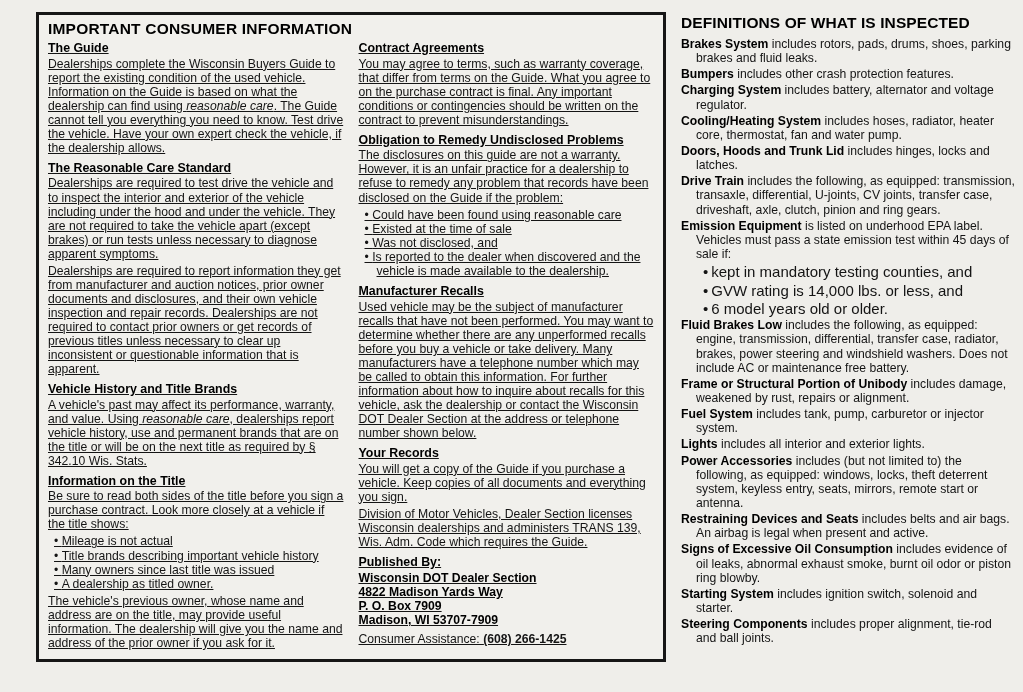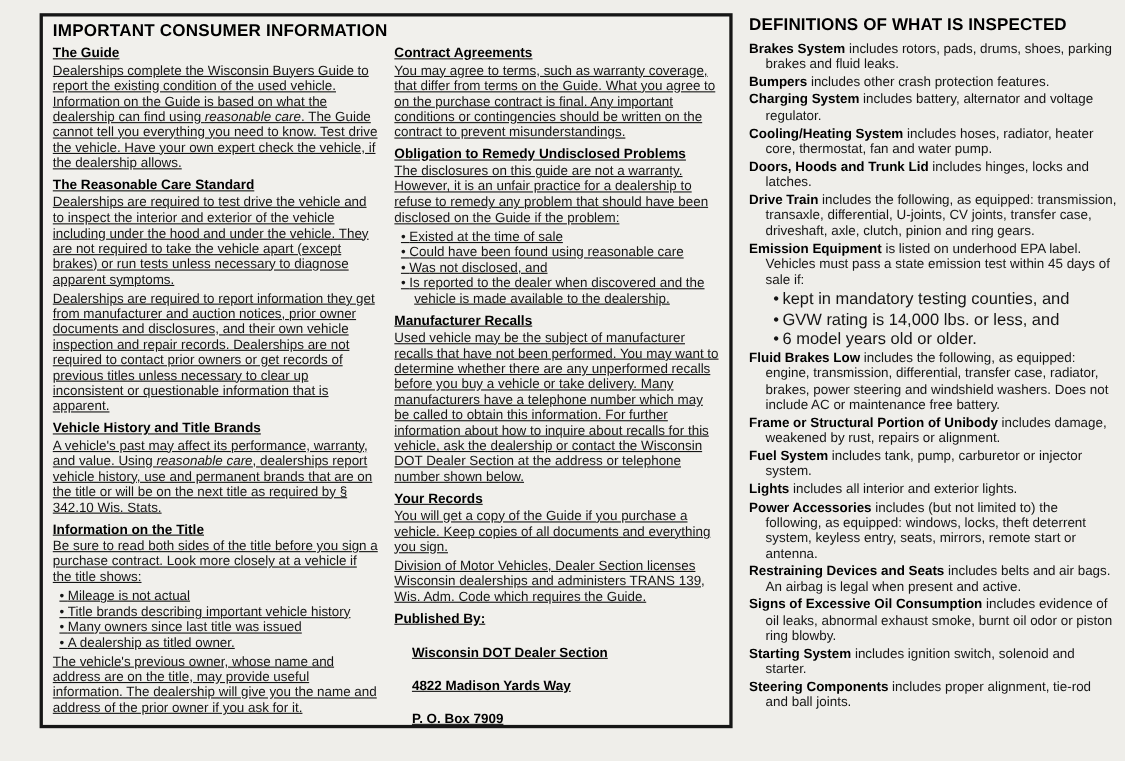--- a/index.html
+++ b/index.html
@@ -26,21 +26,21 @@
   }
   .cols{display:flex;gap:15px;}
   .col{flex:1;min-width:0;}
   .sec{margin:0 0 6px 0;text-decoration:underline;}
   .h{font-size:12.4px;font-weight:bold;color:#000;margin:0 0 1px 0;line-height:1.18;}
   .p{font-size:12.2px;line-height:1.15;margin:0 0 3px 0;}
   .p:last-child{margin-bottom:0;}
   .ul{margin:0 0 3px 0;padding:0 0 0 6px;list-style:none;}
   .ul li{font-size:12.2px;line-height:1.16;padding-left:12px;text-indent:-12px;}
   .ul li::before{content:"\2022\00a0";}
-  .bold-line{font-weight:bold;margin:16px;color:#000;}
+  .bold-line{font-weight:bold;margin:0;color:#000;}
   .pubgap{margin-top:5px;}
   .defs{
     position:absolute;left:681px;top:14px;width:334px;height:666px;overflow:hidden;
   }
   .defs-title{
     font-weight:bold;font-size:15.5px;color:#000;margin:0 0 5px 0;letter-spacing:.1px;
   }
   .def{
     font-size:12.2px;line-height:1.16;margin:0 0 2px 0;
     padding-left:15px;text-indent:-15px;
@@ -85,24 +85,24 @@
           <p class="p">The vehicle's previous owner, whose name and address are on the title, may provide useful information. The dealership will give you the name and address of the prior owner if you ask for it.</p>
         </section>
       </div>
     <div class="col">
         <section class="sec">
           <div class="h">Contract Agreements</div>
           <p class="p">You may agree to terms, such as warranty coverage, that differ from terms on the Guide. What you agree to on the purchase contract is final. Any important conditions or contingencies should be written on the contract to prevent misunderstandings.</p>
         </section>
         <section class="sec">
           <div class="h">Obligation to Remedy Undisclosed Problems</div>
-          <p class="p">The disclosures on this guide are not a warranty. However, it is an unfair practice for a dealership to refuse to remedy any problem that should have been disclosed on the Guide if the problem:</p>
+          <p class="p">The disclosures on this guide are not a warranty. However, it is an unfair practice for a dealership to refuse to remedy any problem that records have been disclosed on the Guide if the problem:</p>
           <ul class="ul">
+            <li>Could have been found using reasonable care</li>
             <li>Existed at the time of sale</li>
-            <li>Could have been found using reasonable care</li>
             <li>Was not disclosed, and</li>
             <li>Is reported to the dealer when discovered and the vehicle is made available to the dealership.</li>
           </ul>
         </section>
         <section class="sec">
           <div class="h">Manufacturer Recalls</div>
           <p class="p">Used vehicle may be the subject of manufacturer recalls that have not been performed. You may want to determine whether there are any unperformed recalls before you buy a vehicle or take delivery. Many manufacturers have a telephone number which may be called to obtain this information. For further information about how to inquire about recalls for this vehicle, ask the dealership or contact the Wisconsin DOT Dealer Section at the address or telephone number shown below.</p>
         </section>
         <section class="sec">
           <div class="h">Your Records</div>

